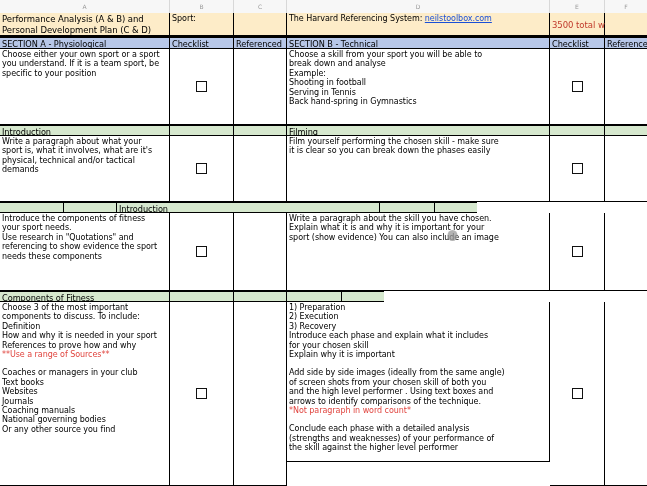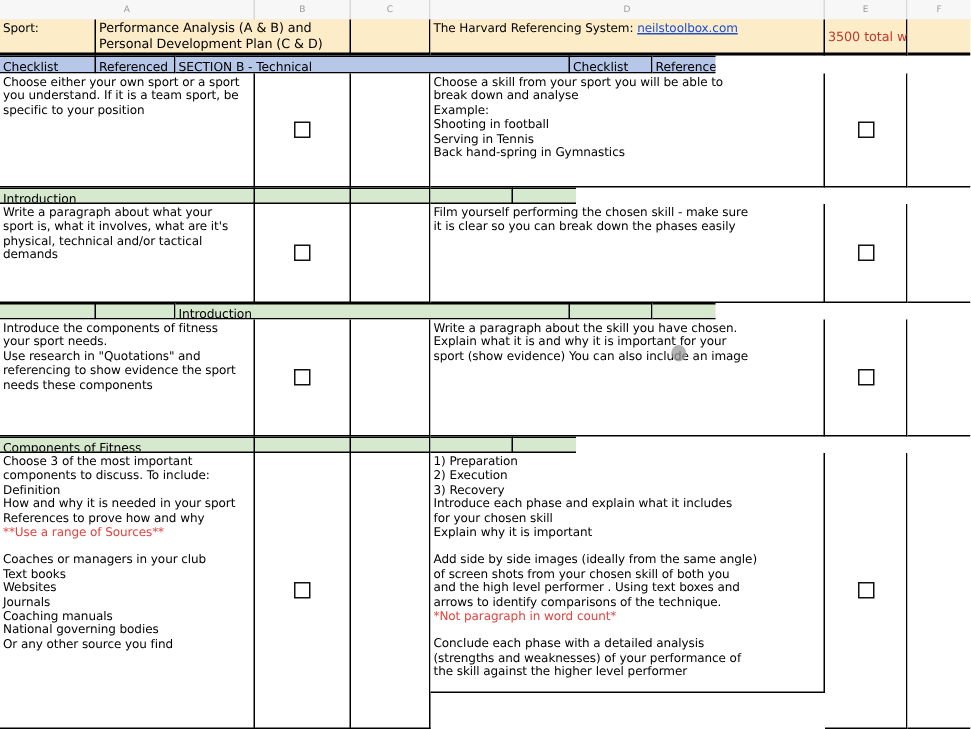--- a/index.html
+++ b/index.html
@@ -91,30 +91,31 @@
     <div class="ch" style="width:64px">B</div>
     <div class="ch" style="width:53px">C</div>
     <div class="ch" style="width:263px">D</div>
     <div class="ch" style="width:55px">E</div>
     <div class="ch" style="width:42px;border-right:none">F</div>
   </div>
 
   <div class="grid">
 
     <div class="row title-row">
-      <div class="cell cB" style="height:24px">Sport:</div>
       <div class="cell cA title-a pre" style="height:24px">Performance Analysis (A &amp; B) and
 Personal Development Plan (C &amp; D)</div>
+      <div class="cell cB" style="height:24px">Sport:</div>
       <div class="cell cC" style="height:24px"></div>
       <div class="cell cD title-d nowrap" style="height:24px"><span>The Harvard Referencing System: </span><a href="#">neilstoolbox.com</a></div>
       <div class="cell cE title-words nowrap" style="height:24px;overflow:visible">3500 total words</div>
       <div class="cell cF" style="height:24px"></div>
     </div>
 
     <div class="row sec-blue">
+      <div class="cell cA" style="height:12px">SECTION A - Physiological</div>
       <div class="cell cB" style="height:12px">Checklist</div>
       <div class="cell cC" style="height:12px">Referenced</div>
       <div class="cell cD" style="height:12px">SECTION B - Technical</div>
       <div class="cell cE" style="height:12px">Checklist</div>
       <div class="cell cF" style="height:12px">Referenced</div>
     </div>
 
     <div class="row">
       <div class="cell cA pre" style="height:76px">Choose either your own sport or a sport
 you understand. If it is a team sport, be
@@ -136,20 +137,21 @@
             <span class="box"></span>
           </div>
       </div>
       <div class="cell cF" style="height:76px"></div>
     </div>
 
     <div class="row sec-green">
       <div class="cell cA" style="height:11px">Introduction</div>
       <div class="cell cB" style="height:11px"></div>
       <div class="cell cC" style="height:11px"></div>
+      <div class="cell cD" style="height:11px">Filming</div>
       <div class="cell cE" style="height:11px"></div>
       <div class="cell cF" style="height:11px"></div>
     </div>
 
     <div class="row">
       <div class="cell cA pre" style="height:66px">Write a paragraph about what your
 sport is, what it involves, what are it's
 physical, technical and/or tactical
 demands</div>
       <div class="cell cB" style="height:66px">

